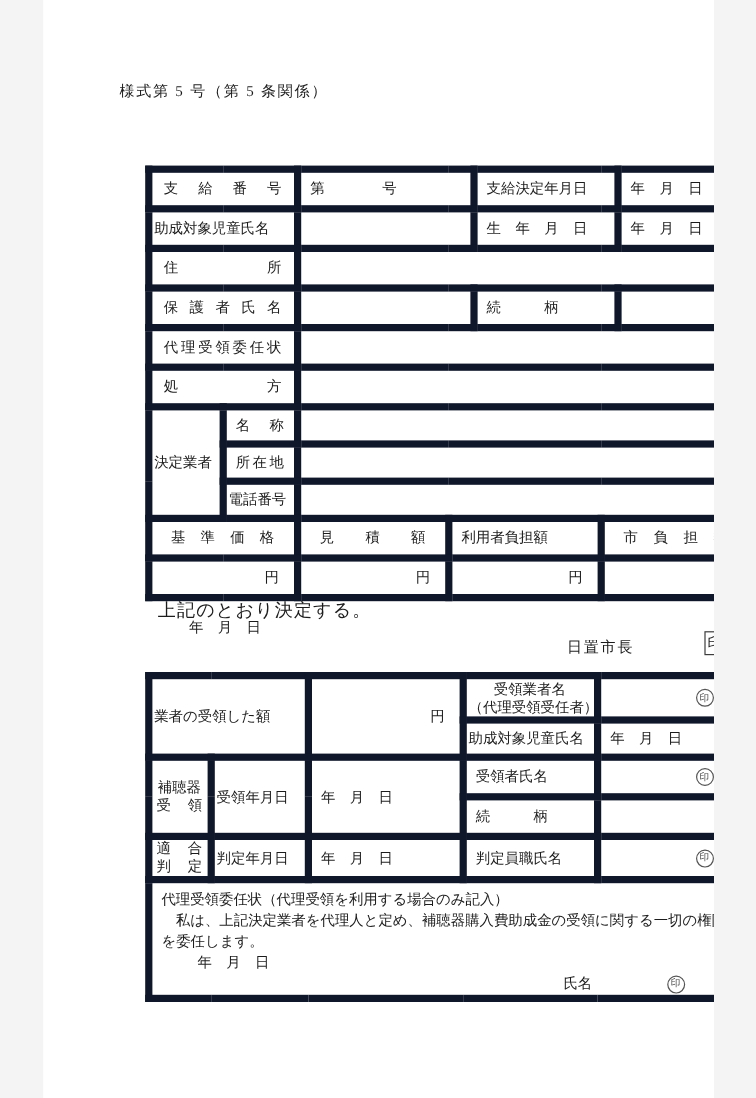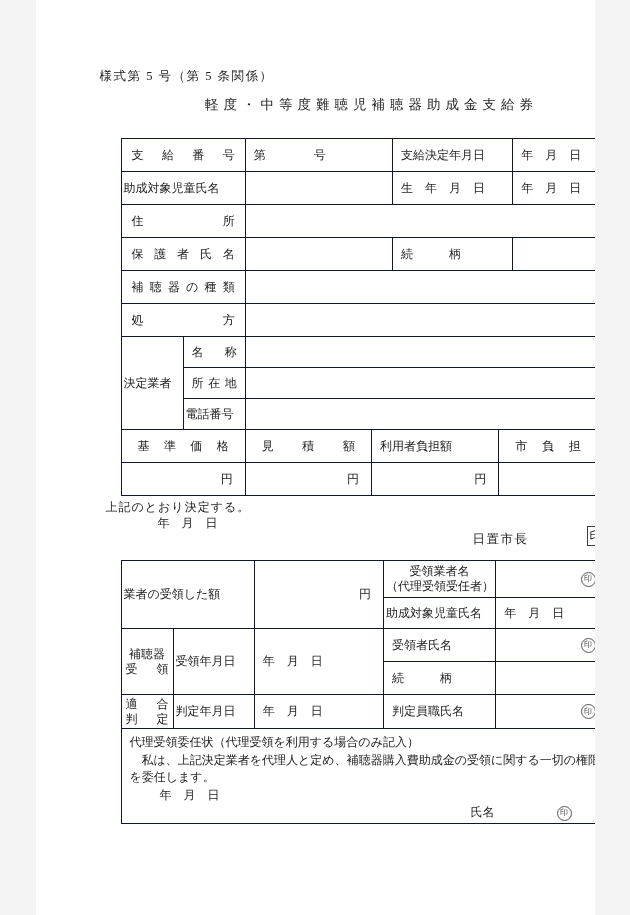--- a/index.html
+++ b/index.html
@@ -5,58 +5,57 @@
   html,body{margin:0;padding:0;background:#f4f4f4;}
   .page{
     position:relative;width:559px;height:915px;background:#ffffff;
     font-family:"Liberation Serif","DejaVu Serif",serif;color:#1c1c1c;
     margin:0 auto;overflow:hidden;
   }
   .form-number{position:absolute;left:64px;top:68px;font-size:12.5px;letter-spacing:1.5px;}
   .form-title{position:absolute;left:85px;top:96px;width:502px;text-align:center;
     font-size:13.5px;letter-spacing:5px;}
   table{border-collapse:collapse;table-layout:fixed;position:absolute;}
-  td{border:1px solid #0f172a;font-size:12px;vertical-align:middle;
+  td{border:6px solid #0f172a;font-size:12px;vertical-align:middle;
      white-space:nowrap;overflow:hidden;padding:0 8px;line-height:15px;}
   .t1{left:85px;top:138px;width:504px;}
   .t2{left:85px;top:560px;width:504px;}
   .dist{text-align:justify;text-align-last:justify;padding:0 10px;}
   .pw{padding:0 16px;}
   .ctr{text-align:left;}
   .yen{text-align:right;padding-right:12px;}
   .sealcell{text-align:right;padding-right:28px;}
   .l2 div{line-height:15px;text-align:center;}
   .l2 .spread{text-align:justify;text-align-last:justify;padding:0 2px;}
   .sub2{font-size:12px;}
   .novpad{padding:0 2px;}
   
   .stamp{display:inline-flex;align-items:center;justify-content:center;
     width:13px;height:13px;border:1px solid #555;border-radius:50%;
     font-size:8px;line-height:1;color:#444;font-style:normal;vertical-align:middle;}
   
   .seal-box{position:absolute;left:551px;top:526px;border:1px solid #3d3d3d;
     font-size:12px;line-height:1;padding:3px 2px;}
-  .decide-note{position:absolute;left:70px;top:499px;font-size:12px;letter-spacing:1px;}
+  .decide-note{position:absolute;left:96px;top:499px;font-size:15px;letter-spacing:1px;}
   .decide-date{position:absolute;left:122px;top:515px;font-size:12px;}
   .mayor{position:absolute;left:437px;top:531px;font-size:12.5px;letter-spacing:1.5px;}
   
   .dleg{white-space:normal;vertical-align:top;padding:5px 8px 0 8px;}
   .dleg .line{font-size:12px;line-height:17.5px;}
   .dleg .dbody{width:476px;}
   .dleg .ddate{margin-left:30px;}
   .dleg .dname{text-align:right;padding-right:44px;}
   .dleg .dname .stamp{margin-left:62px;}
 </style>
 </head>
 <body>
 
 <div class="page">
 
   <div class="form-number">様式第 5 号（第 5 条関係）</div>
-  <div class="form-title">軽度・中等度難聴児補聴器助成金支給券</div>
 
   <table class="t1">
     <colgroup>
       <col style="width:62px">
         <col style="width:62px">
         <col style="width:126px">
       <col style="width:21px">
         <col style="width:106px">
         <col style="width:14px">
         <col style="width:111px">
@@ -78,21 +77,21 @@
       <td colspan="2" class="dist">住所</td>
       <td colspan="5"></td>
     </tr>
     <tr style="height:33px">
       <td colspan="2" class="dist">保護者氏名</td>
       <td colspan="2"></td>
       <td colspan="2" class="ctr">続　　　柄</td>
       <td></td>
     </tr>
     <tr style="height:33px">
-      <td colspan="2" class="dist">補聴器の種類</td>
+      <td colspan="2" class="dist">代理受領委任状</td>
       <td colspan="5"></td>
     </tr>
     <tr style="height:33px">
       <td colspan="2" class="dist">処方</td>
       <td colspan="5"></td>
     </tr>
     <tr style="height:31px">
       <td rowspan="3" class="ctr novpad">決定業者</td>
       <td class="dist" style="padding:0 8px">名称</td>
       <td colspan="5"></td>

